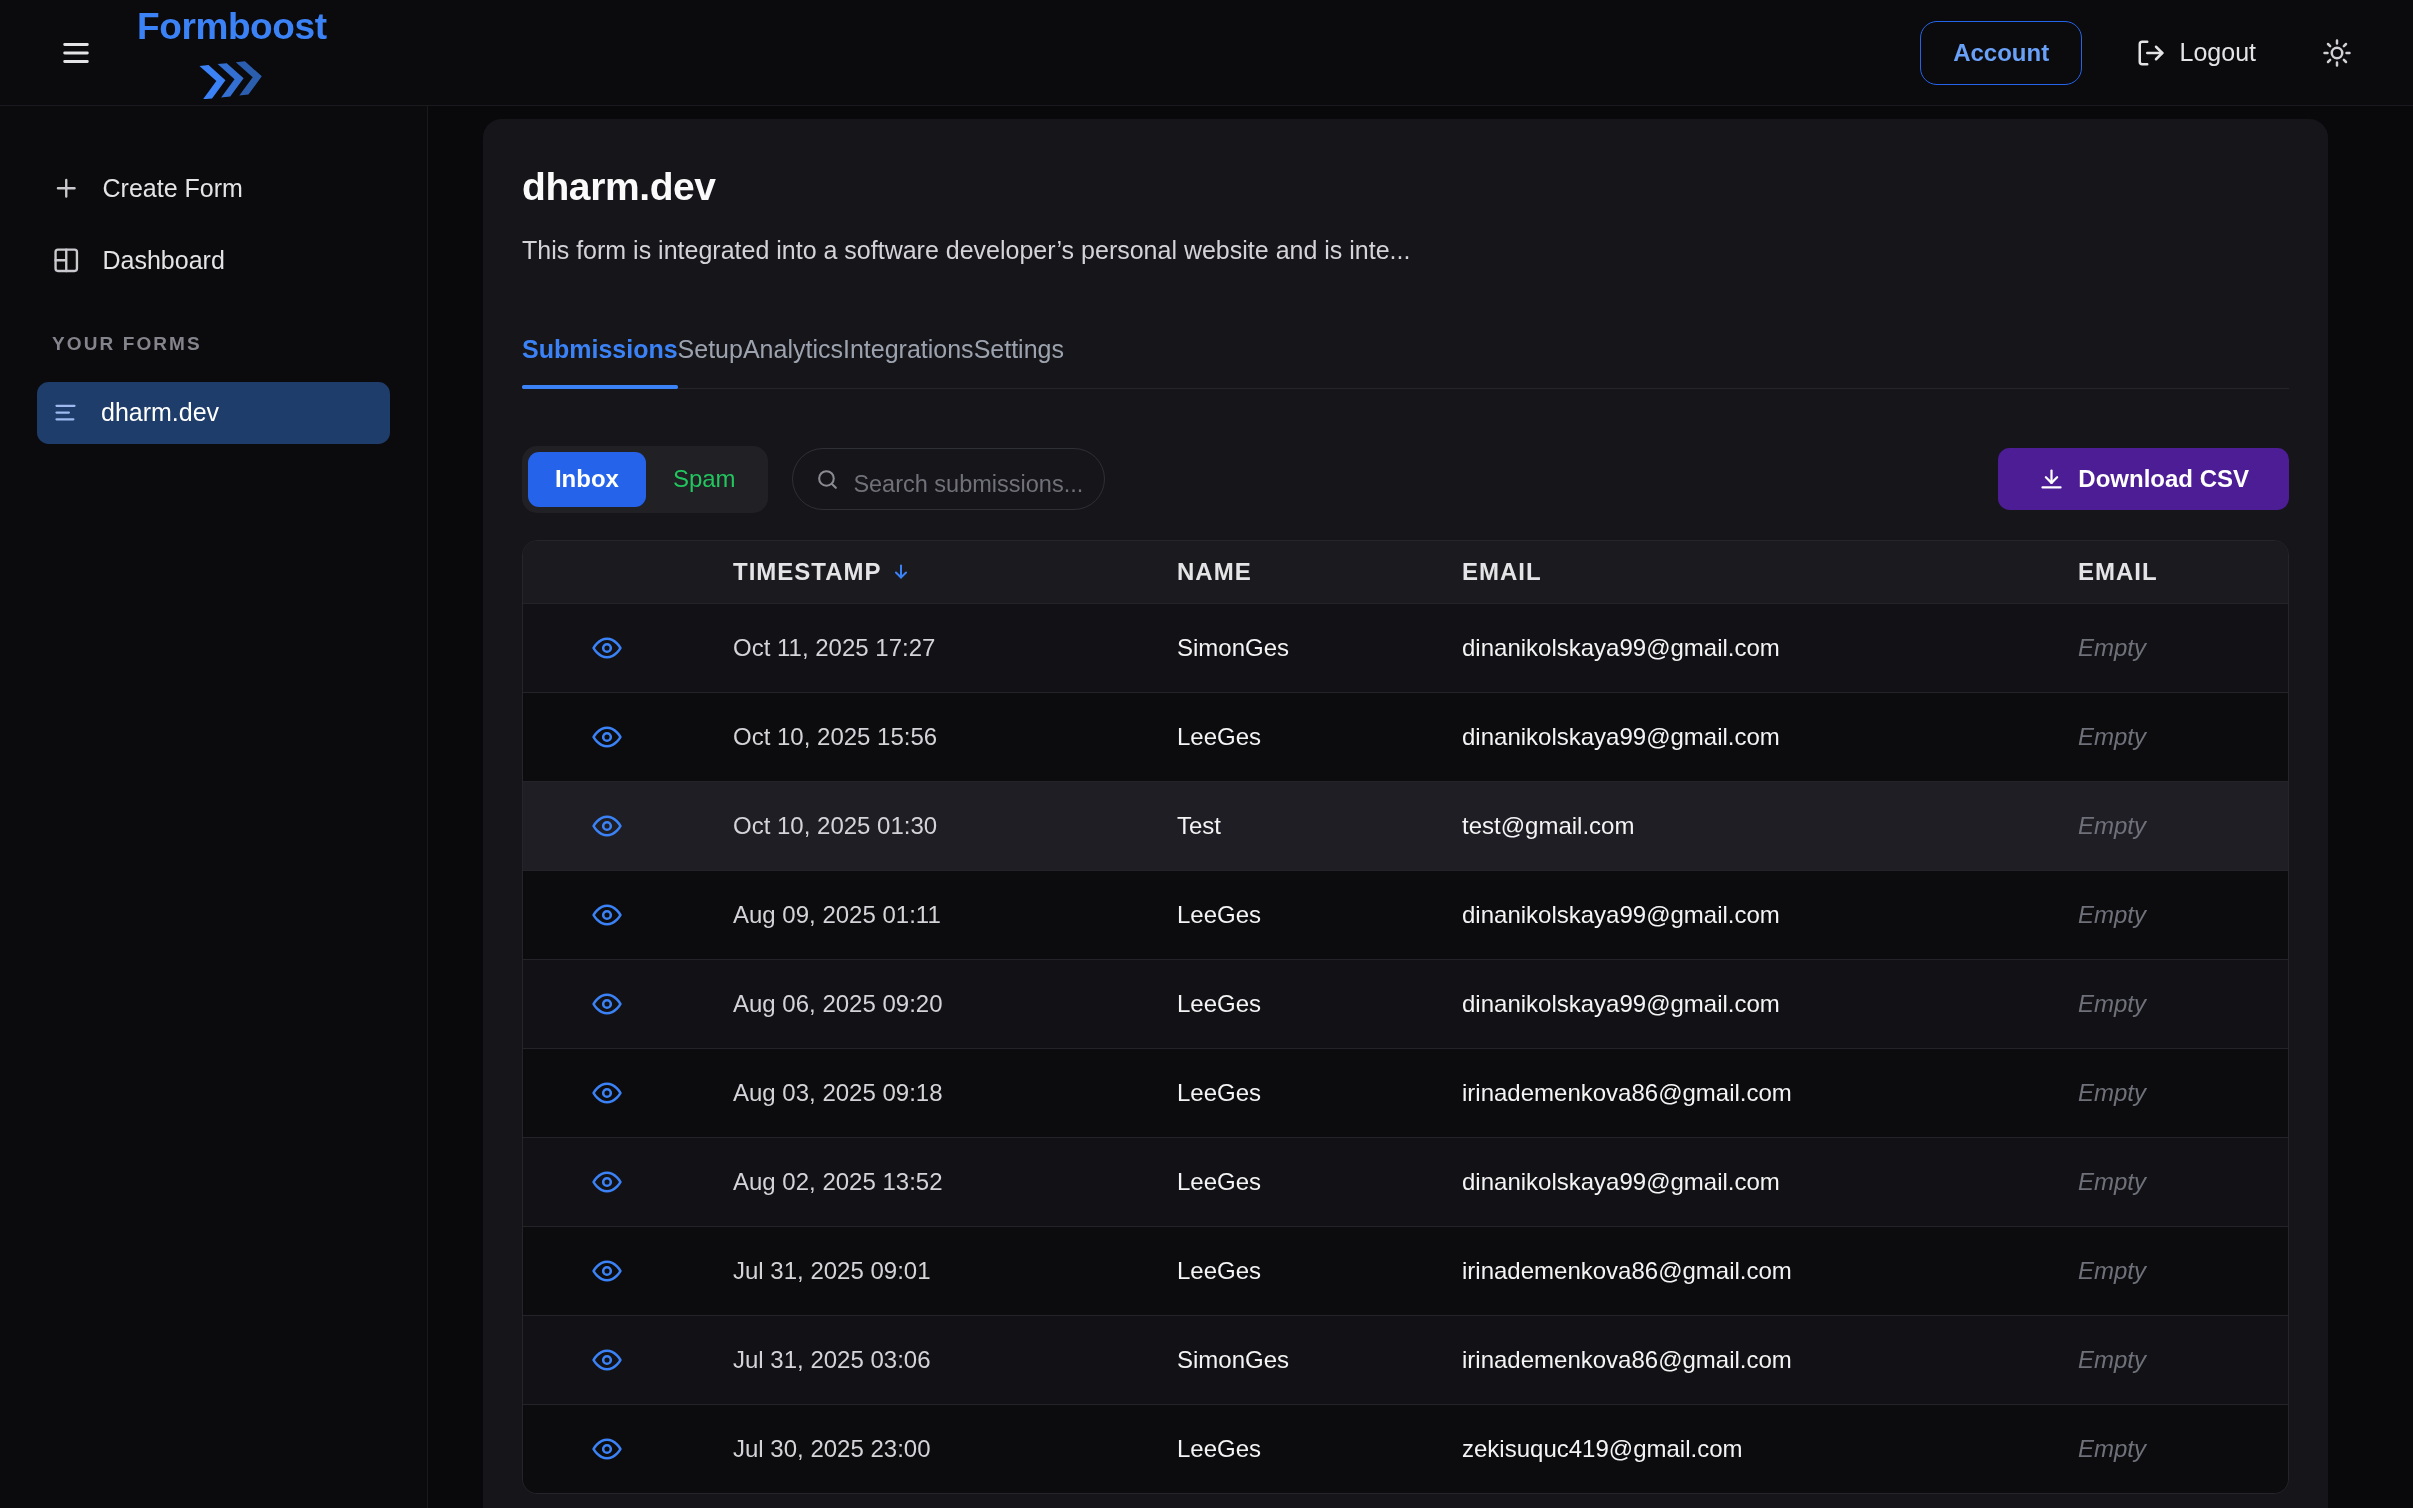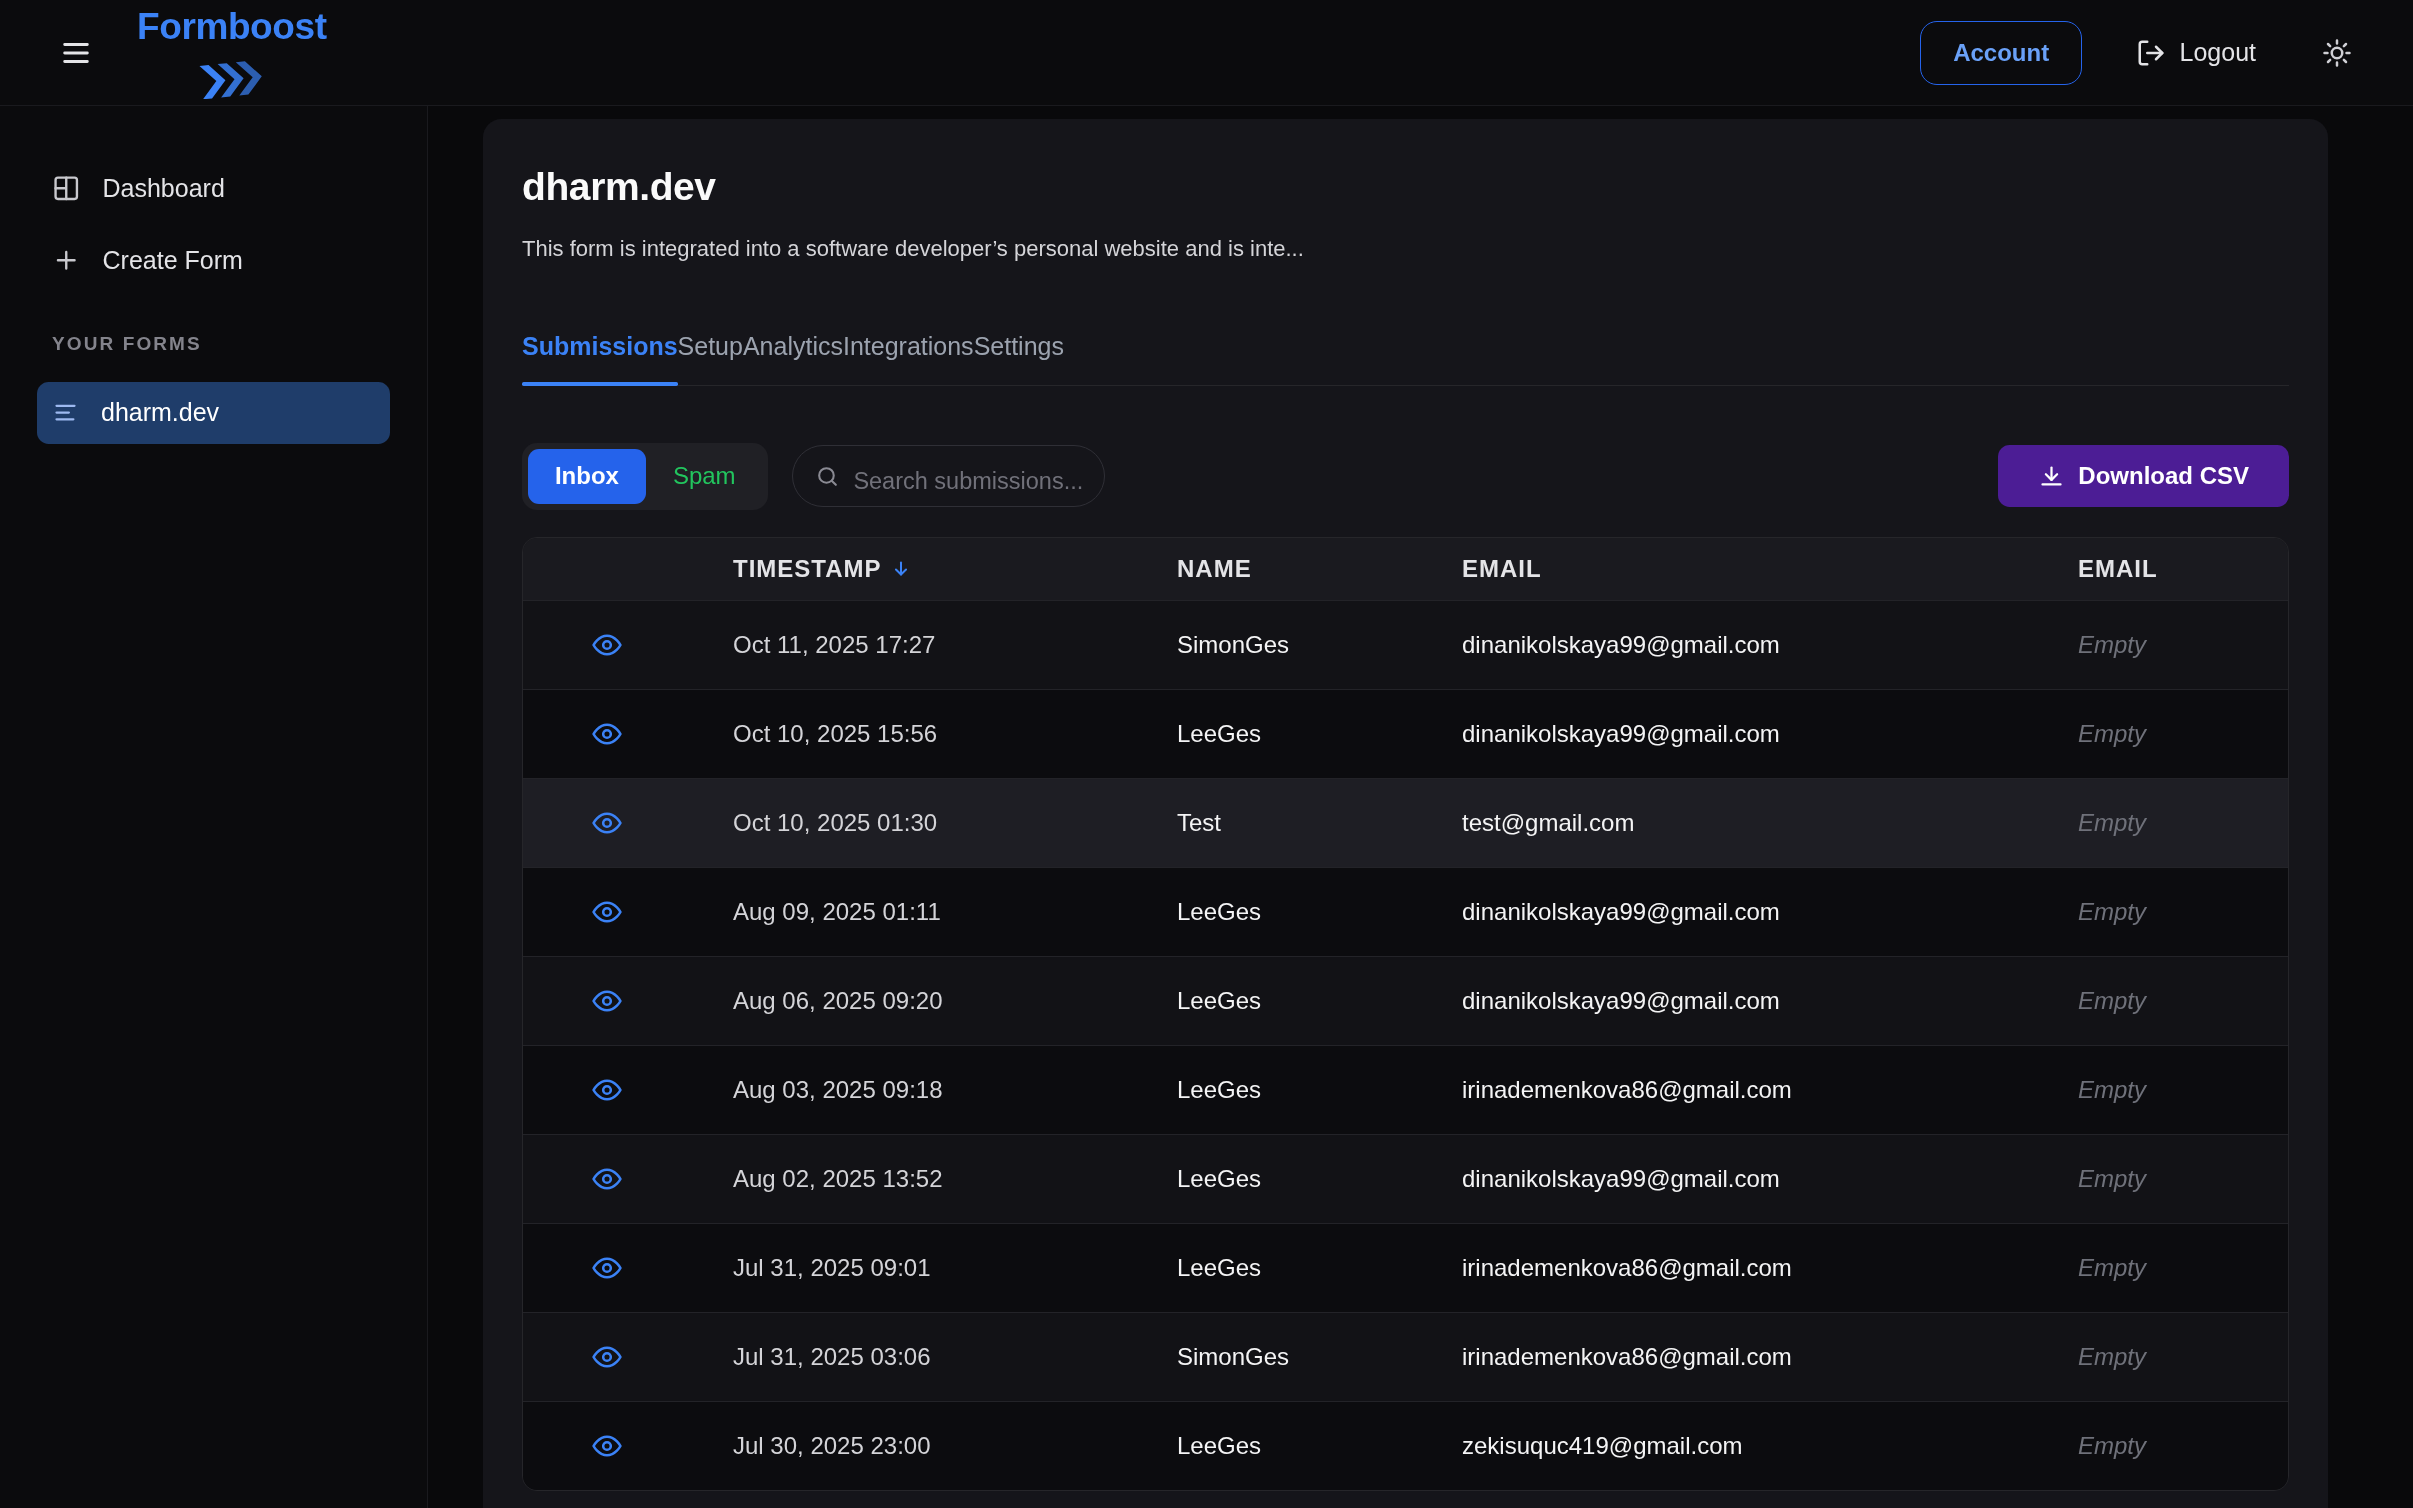--- a/index.html
+++ b/index.html
@@ -30,21 +30,21 @@
   .nav-item svg { flex:0 0 auto; }
   .section-label { margin:40px 0 27px; padding:0 15px; font-size:19px; font-weight:700;
     letter-spacing:2.1px; color:#84848c; }
   .nav-item.active { background:#1f3d6a; color:#ffffff; height:62px; }
   .nav-item.active svg { color:#9db9f0; }
 
   
   .card { margin:13.4px 85px 0 55px; height:1425px; background:#15151a;
     border-radius:18.4px; padding:47px 39px 34px; }
   .page-title { font-size:39px; font-weight:700; letter-spacing:-0.4px; line-height:1.1; }
-  .page-desc { margin-top:27px; font-size:22px; color:#d4d4d8; }
+  .page-desc { margin-top:27px; font-size:25px; color:#d4d4d8; }
 
   
   .tabs { display:flex; margin-top:70px; border-bottom:0.8px solid #26262a; }
   .tab { font-size:25px; color:#9ca3af; padding-bottom:23.5px; position:relative; }
   .tab.active { color:#3b82f6; font-weight:600; }
   .tab.active::after { content:""; position:absolute; left:0; right:0; bottom:-0.8px;
     height:3.4px; background:#3b82f6; border-radius:1.7px; }
 
   
   .toolbar { display:flex; align-items:center; gap:23.5px; margin-top:57px; }
@@ -115,30 +115,30 @@
           <path d="M12 2v2.4M12 19.6V22M2 12h2.4M19.6 12H22M4.8 4.8l1.7 1.7M17.5 17.5l1.7 1.7M19.2 4.8l-1.7 1.7M6.5 17.5l-1.7 1.7"></path>
         </svg>
     </button>
   </div>
 </header>
 
 <div class="body-row">
   <aside class="sidebar">
     <div class="nav-item">
       <svg width="28.5" height="28.5" viewBox="0 0 24 24" fill="none" stroke="#c9c9ce" stroke-width="2" stroke-linecap="round">
-          <rect x="3" y="3" width="18" height="18" rx="2"></rect>
-          <path d="M12 3v18M3 12h9"></path>
-        </svg>
-      <span>Dashboard</span>
+          <path d="M12 5v14M5 12h14"></path>
+        </svg>
+      <span>Create Form</span>
     </div>
     <div class="nav-item">
       <svg width="28.5" height="28.5" viewBox="0 0 24 24" fill="none" stroke="#c9c9ce" stroke-width="2" stroke-linecap="round">
-          <path d="M12 5v14M5 12h14"></path>
-        </svg>
-      <span>Create Form</span>
+          <rect x="3" y="3" width="18" height="18" rx="2"></rect>
+          <path d="M12 3v18M3 12h9"></path>
+        </svg>
+      <span>Dashboard</span>
     </div>
     <div class="section-label">YOUR FORMS</div>
     <div class="nav-item active">
       <svg width="27" height="27" viewBox="0 0 24 24" fill="none" stroke="currentColor" stroke-width="2" stroke-linecap="round">
           <path d="M4 6h16M4 12h11M4 18h15"></path>
         </svg>
       <span>dharm.dev</span>
     </div>
   </aside>
 

